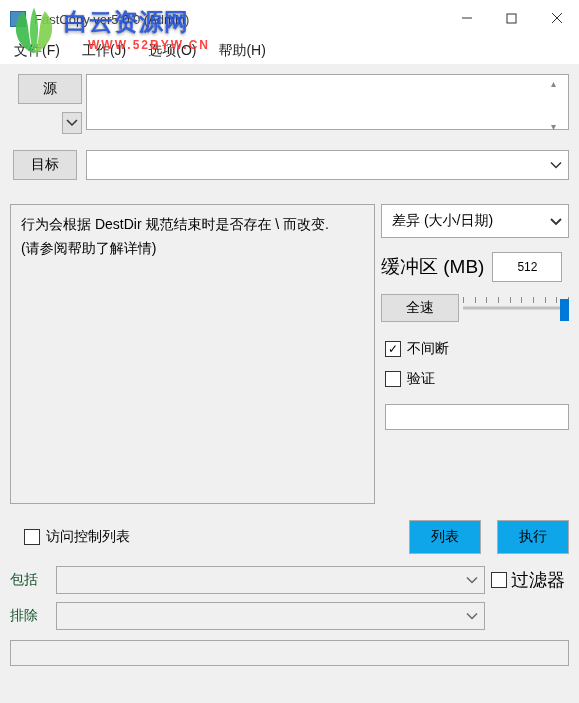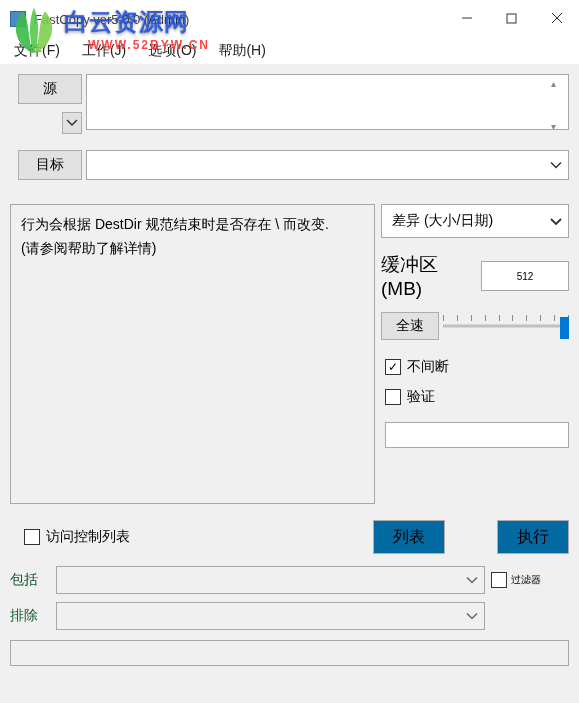--- a/index.html
+++ b/index.html
@@ -195,35 +195,35 @@
       font-size: 14px;
     }
     .buf-row {
       margin-top: 14px;
       display: flex;
       align-items: center;
       gap: 8px;
     }
     .buf-label { font-size: 19px; }
     .buf-input {
-      width: 88px;
+      width: 70px;
       height: 30px;
       border: 1px solid #a7a7a7;
       text-align: center;
-      font-size: 10px;
+      font-size: 12px;
       background: #fff;
     }
     .slider-row {
       margin-top: 12px;
       display: flex;
       align-items: center;
       gap: 4px;
     }
     .speed-btn {
-      width: 58px; height: 28px;
+      width: 78px; height: 28px;
       background: #e1e1e1;
       border: 1px solid #adadad;
       display: flex;
       align-items: center;
       justify-content: center;
       font-size: 14px;
     }
     .slider {
       flex: 1;
       height: 22px;
@@ -286,27 +286,26 @@
       gap: 0;
     }
     .action-row .check-row { gap: 6px; }
     .actions {
       margin-left: auto;
       display: flex;
       gap: 16px;
     }
     .act-btn {
       width: 72px; height: 34px;
-      background: #0369a1;
+      background: #0ea5e9;
       border: 1px solid #adadad;
       display: flex;
       align-items: center;
       justify-content: center;
-      font-size: 16px;
-      margin-left: 36px;
+      font-size: 14px;
     }
     .filter-row {
       display: flex;
       align-items: center;
       padding: 4px 6px;
       gap: 6px;
     }
     .filter-label {
       width: 40px;
       font-size: 14px;
@@ -317,21 +316,21 @@
       height: 28px;
       border: 1px solid #a7a7a7;
       background: #fff;
       position: relative;
     }
     .filter-select.disabled { background: #f0f0f0; }
     .filter-check {
       display: flex;
       align-items: center;
       gap: 4px;
-      font-size: 10px;
+      font-size: 18px;
       width: 78px;
     }
     .bottom-panel {
       margin: 6px;
       border: 1px solid #a7a7a7;
       height: 26px;
       background: #f0f0f0;
     }
     svg.chev { width:12px; height:8px; }
   </style>
@@ -392,21 +391,21 @@
     <div style="flex:1;position:relative;margin:6px 6px 6px 0;">
       <textarea class="textarea-src" style="width: 100%; height: 56px; margin: 0px;"></textarea>
       <div class="scroll-arrows" style="top:4px;">
         <span>▴</span>
         <span>▾</span>
       </div>
     </div>
   </div>
 
   <div class="row">
-    <div style="width:82px;display:flex;justify-content:flex-end;padding:6px 4px;">
+    <div style="width:82px;display:flex;justify-content:center;padding:6px 4px;">
       <div class="src-btn">目标</div>
     </div>
     <div class="dest-input-wrap">
       <div class="select-box">
         <span class="select-arrow">
           <svg class="chev" viewBox="0 0 12 8">
               <path d="M1 1 L6 6 L11 1" fill="none" stroke="#333" stroke-width="1.5"></path>
             </svg>
         </span>
       </div>

